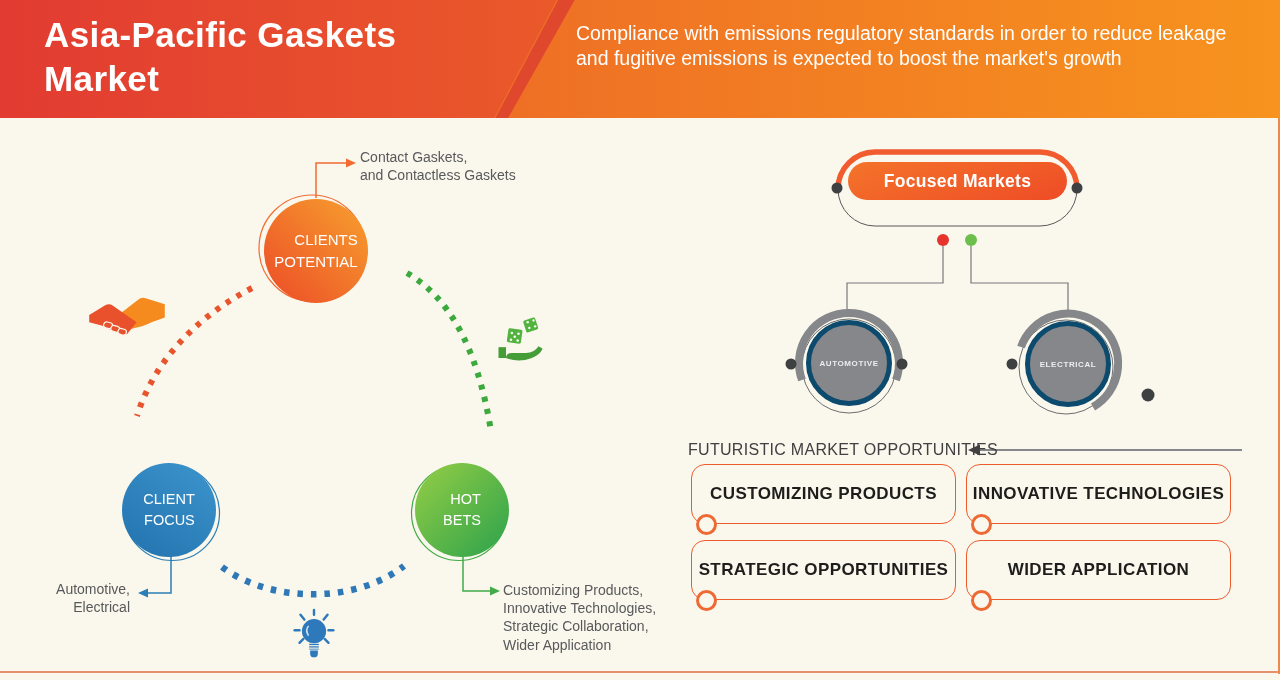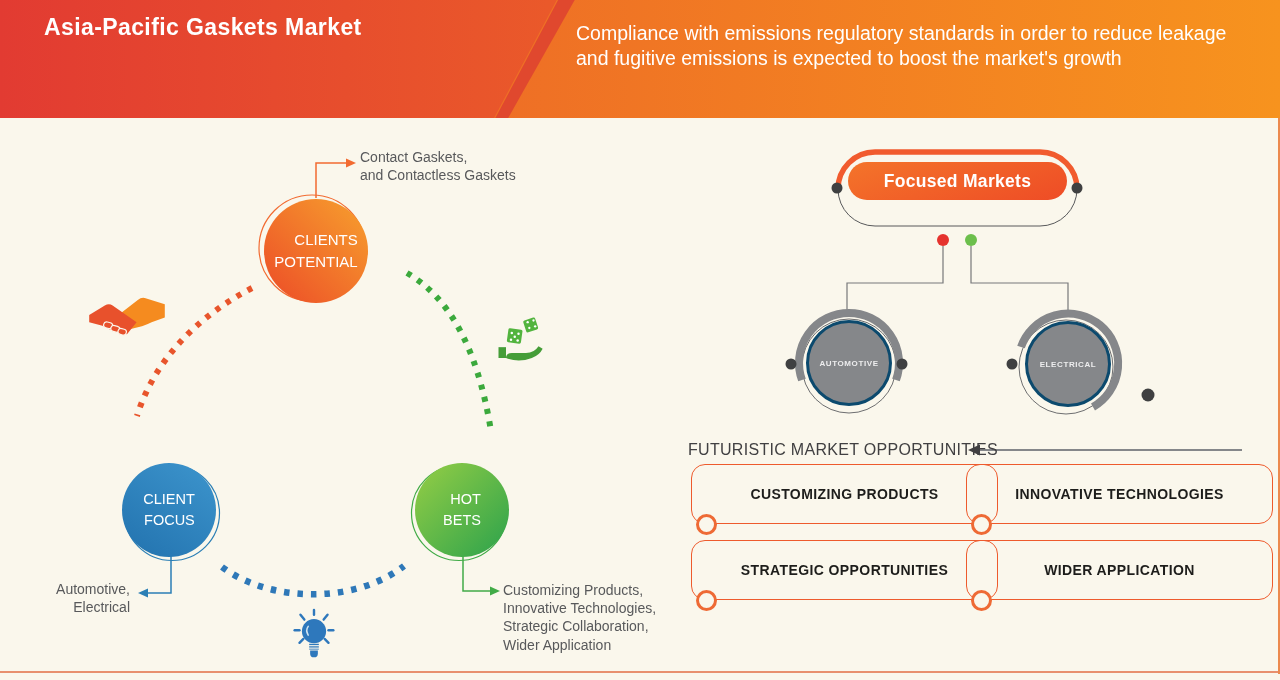--- a/index.html
+++ b/index.html
@@ -9,21 +9,21 @@
 
   
   .header{position:absolute;left:0;top:0;width:1280px;height:118px;
           background:linear-gradient(to right,#e9582a,#f7931e)}
   .header-left{position:absolute;inset:0;
           background:linear-gradient(to right,#e23b32 0%,#ef6c25 70%,#f9a325 100%);
           clip-path:polygon(0 0,43.5% 0,38.6% 100%,0 100%)}
   .header-stripe{position:absolute;inset:0;background:#e0482e;
           clip-path:polygon(43.6% 0,44.9% 0,39.7% 100%,38.7% 100%)}
   .title{position:absolute;left:44px;top:13px;width:470px;color:#fff;
-         font-size:23px;font-weight:bold;line-height:1.26;letter-spacing:.4px}
+         font-size:35px;font-weight:bold;line-height:1.26;letter-spacing:.4px}
   .subtitle{position:absolute;left:576px;top:21px;width:670px;color:#fff;
          font-size:19.5px;line-height:1.3}
 
   
   .linework{position:absolute;left:0;top:0;width:1280px;height:680px;pointer-events:none}
 
   
   .node{position:absolute;border-radius:50%;display:flex;align-items:center;justify-content:center;
         text-align:right;color:#fff;font-weight:normal;white-space:pre-line}
   .node-clients{left:264px;top:199px;width:104px;height:104px;font-size:15px;line-height:1.45;
@@ -42,30 +42,30 @@
   .icon-handshake{left:88px;top:292px;width:78px;height:52px}
   .icon-dice{left:496px;top:312px;width:50px;height:52px}
   .icon-bulb{left:292px;top:608px;width:44px;height:58px}
 
   
   .pill{position:absolute;left:848px;top:162px;width:219px;height:38px;border-radius:28px;
         background:linear-gradient(160deg,#f4742a,#ee4c26);
         display:flex;align-items:center;justify-content:center;
         color:#fff;font-weight:bold;font-size:17.5px;letter-spacing:.3px}
   .market{position:absolute;width:86px;height:86px;border-radius:50%;background:#85878a;
-        border:3px solid #0c4a6e;display:flex;align-items:center;justify-content:center;
+        border:5px solid #0c4a6e;display:flex;align-items:center;justify-content:center;
         color:#ededee;font-size:8px;font-weight:bold;letter-spacing:.6px}
   .market-auto{left:806px;top:320px}
   .market-elec{left:1025px;top:321px}
 
   
   .opps-heading{position:absolute;left:688px;top:441px;font-size:16px;color:#414042;letter-spacing:.3px}
-  .opp-box{position:absolute;width:307px;height:60px;border:1.5px solid #ee5b2d;border-radius:14px;
+  .opp-box{position:absolute;width:265px;height:60px;border:1.5px solid #ee5b2d;border-radius:14px;
         display:flex;align-items:center;justify-content:center;
-        font-size:14px;font-weight:bold;letter-spacing:.4px;color:#1d1d1b}
+        font-size:17px;font-weight:bold;letter-spacing:.4px;color:#1d1d1b}
   .opp-1{left:691px;top:464px}
   .opp-2{left:966px;top:464px}
   .opp-3{left:691px;top:540px}
   .opp-4{left:966px;top:540px}
   .corner-ring{position:absolute;left:4px;top:49px;width:21px;height:21px;border-radius:50%;
         border:3px solid #ee6a35;background:#faf7ec}
 
   .bottom-line{position:absolute;left:0;top:671px;width:1280px;height:2px;background:#e8906e}
   .right-line{position:absolute;left:1278px;top:118px;width:2px;height:556px;background:#ec8a4e}
 </style>

